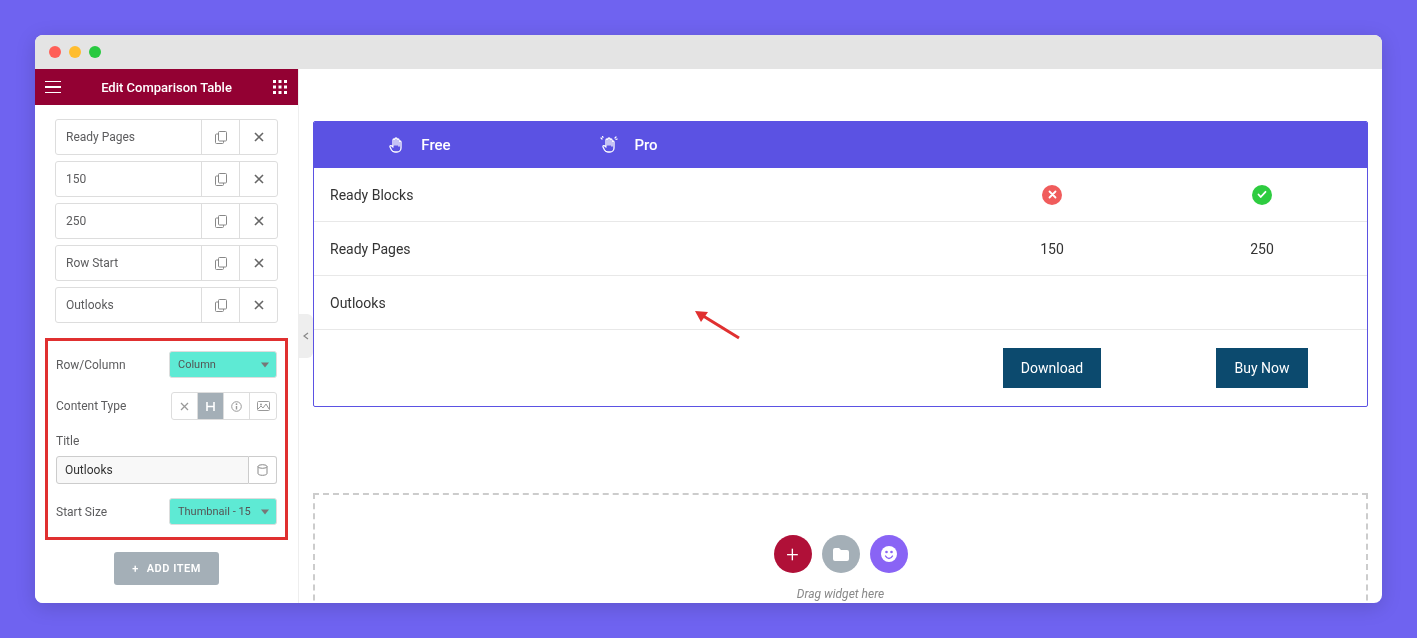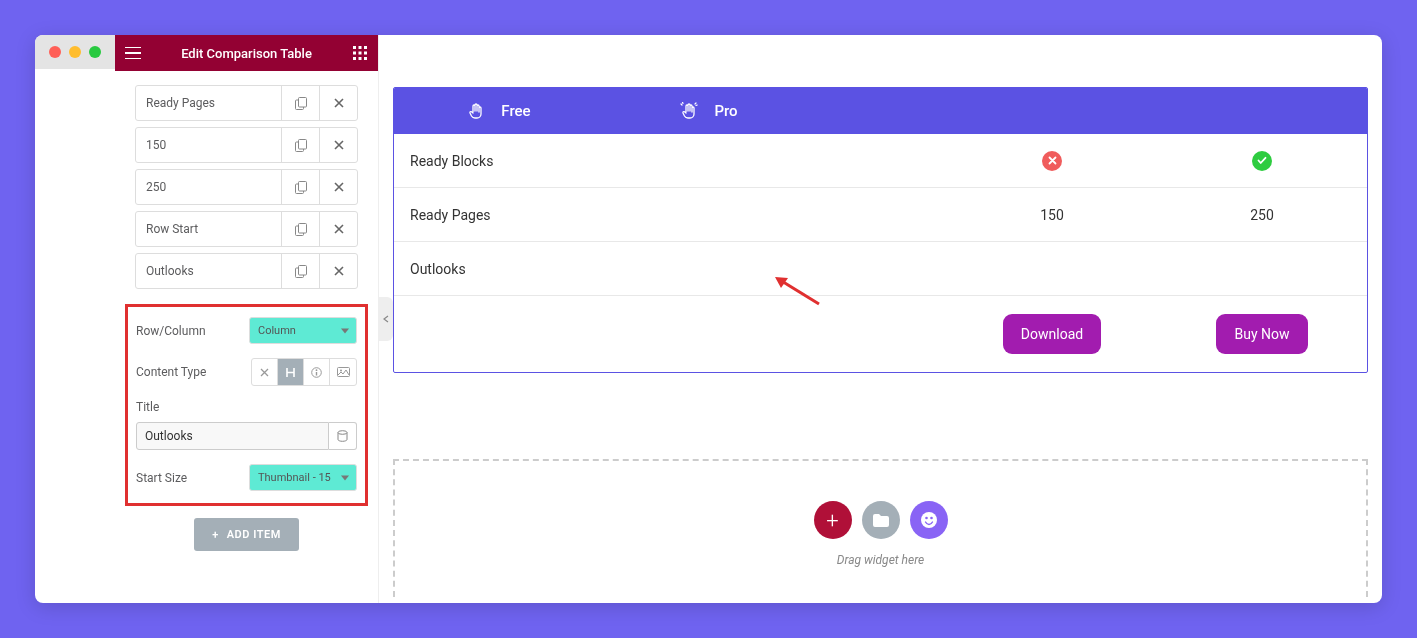--- a/index.html
+++ b/index.html
@@ -1,17 +1,17 @@
 <!DOCTYPE html>
 <html><head>
 <meta charset="utf-8">
 <style>
 * { box-sizing: border-box; margin: 0; padding: 0; font-family: -apple-system, BlinkMacSystemFont, "Segoe UI", Roboto, sans-serif; }
 body { background: #6f63f0; padding: 35px; }
-.window { background: #fff; border-radius: 8px; overflow: hidden; box-shadow: 0 4px 20px rgba(0,0,0,0.15); height: 568px; display: flex; flex-direction: row; }
+.window { background: #fff; border-radius: 8px; overflow: hidden; box-shadow: 0 4px 20px rgba(0,0,0,0.15); height: 568px; display: flex; flex-direction: column; }
 .titlebar { background: #e4e4e4; height: 34px; display: flex; align-items: center; padding: 0 14px; gap: 8px; }
 .tb-dot { width: 12px; height: 12px; border-radius: 50%; }
 .tb-red { background: #ff5f57; }
 .tb-yellow { background: #ffbd2e; }
 .tb-green { background: #28c940; }
 .app-body { display: flex; flex: 1; overflow: hidden; }
 .sidebar { width: 264px; background: #fff; border-right: 1px solid #eee; display: flex; flex-direction: column; }
 .side-header { background: #930133; color: #fff; height: 36px; display: flex; align-items: center; font-size: 13px; font-weight: 500; }
 .side-menu-btn { width: 36px; height: 36px; display: flex; align-items: center; justify-content: center; cursor: pointer; }
 .side-title { flex: 1; text-align: center; }
@@ -44,21 +44,21 @@
 .ct-col-feature { flex: 1; padding-left: 16px; display: flex; align-items: center; gap: 10px; }
 .ct-col { width: 210px; text-align: center; display: flex; align-items: center; justify-content: center; gap: 16px; }
 .ct-row { display: flex; align-items: center; height: 54px; border-bottom: 1px solid #e8e8e8; font-size: 14px; color: #333; }
 .ct-row:last-of-type { border-bottom: none; }
 .ct-feat { flex: 1; padding-left: 16px; }
 .ct-cell { width: 210px; text-align: center; }
 .icon-badge { width: 20px; height: 20px; border-radius: 50%; display: inline-flex; align-items: center; justify-content: center; color: #fff; font-size: 11px; font-weight: bold; }
 .icon-x { background: #f05c5c; }
 .icon-check { background: #2ecc40; }
 .ct-buttons { display: flex; height: 76px; align-items: center; }
-.ct-btn { background: #a21caf; color: #fff; border: none; padding: 12px 18px; font-size: 14px; border-radius: 9px; cursor: pointer; margin: 0 auto; }
+.ct-btn { background: #0c4a6e; color: #fff; border: none; padding: 12px 18px; font-size: 14px; border-radius: 0; cursor: pointer; margin: 0 auto; }
 .arrow-annot { position: absolute; left: 395px; top: 239px; pointer-events: none; }
 .dropzone { border: 2px dashed #ccc; padding: 40px 0 30px 0; text-align: center; border-bottom: none; }
 .dz-icons { display: flex; gap: 10px; justify-content: center; margin-bottom: 14px; }
 .dz-icon { width: 38px; height: 38px; border-radius: 50%; display: flex; align-items: center; justify-content: center; color: #fff; cursor: pointer; }
 .dz-add { background: #b01038; font-size: 22px; font-weight: 300; }
 .dz-folder { background: #a4afb7; }
 .dz-star { background: #8964f5; }
 .dz-text { font-size: 12px; color: #888; font-style: italic; }
 svg { display: block; }
 </style>

